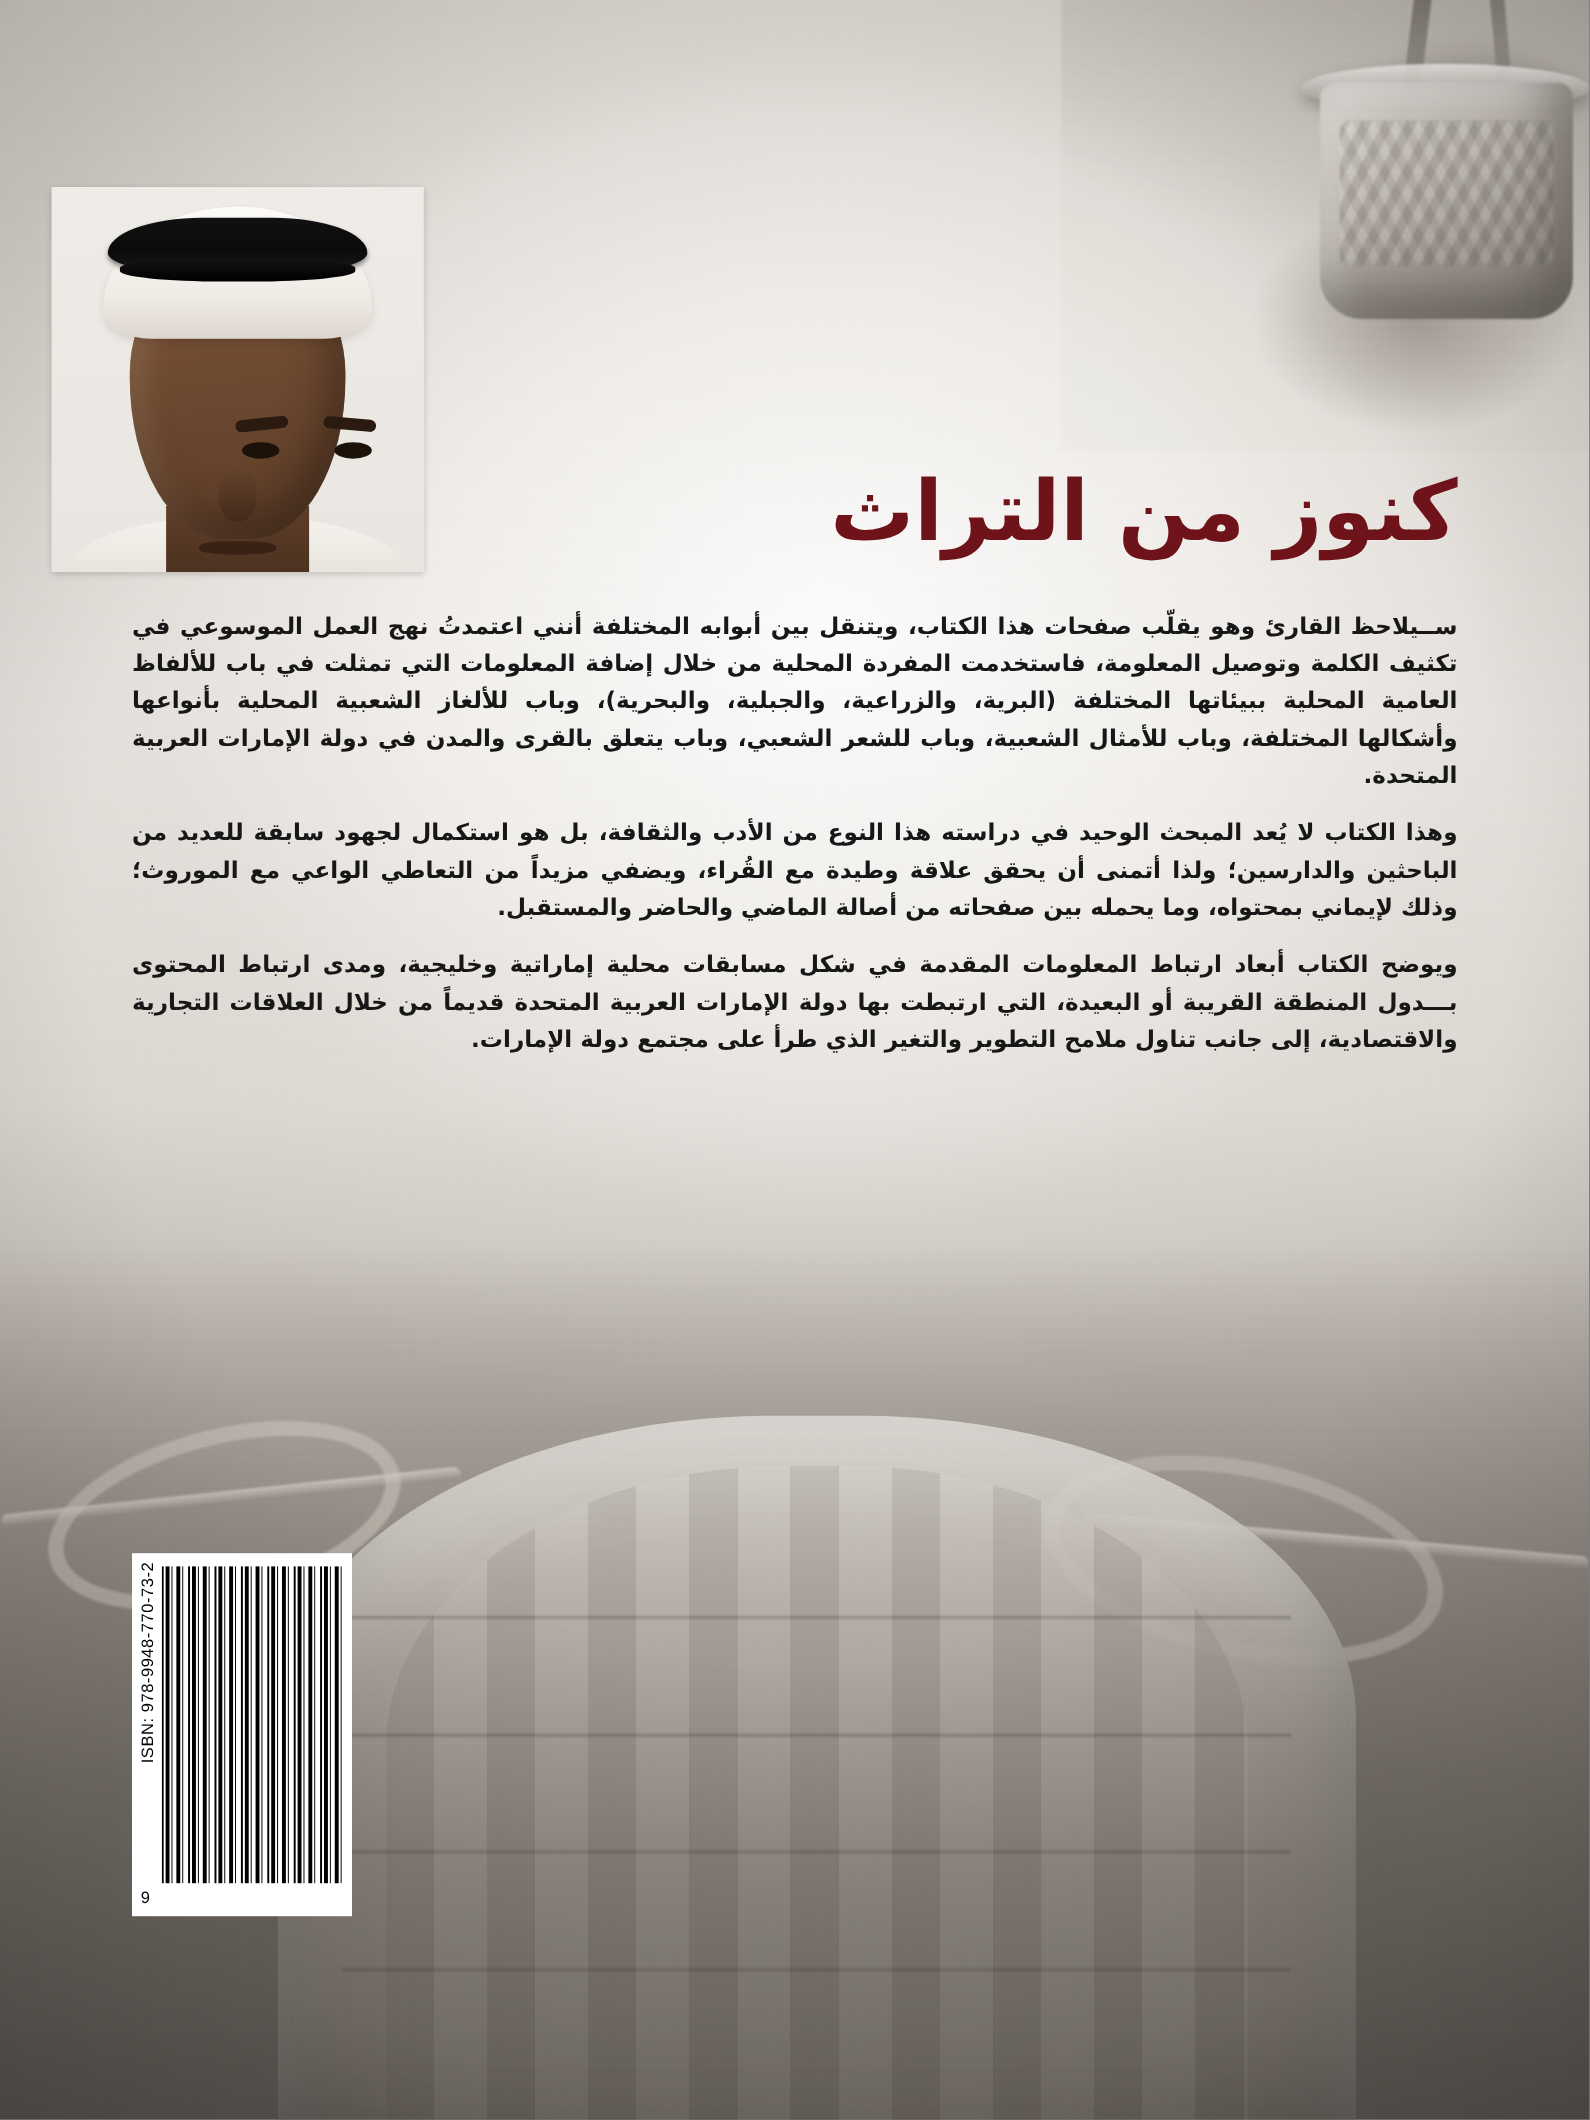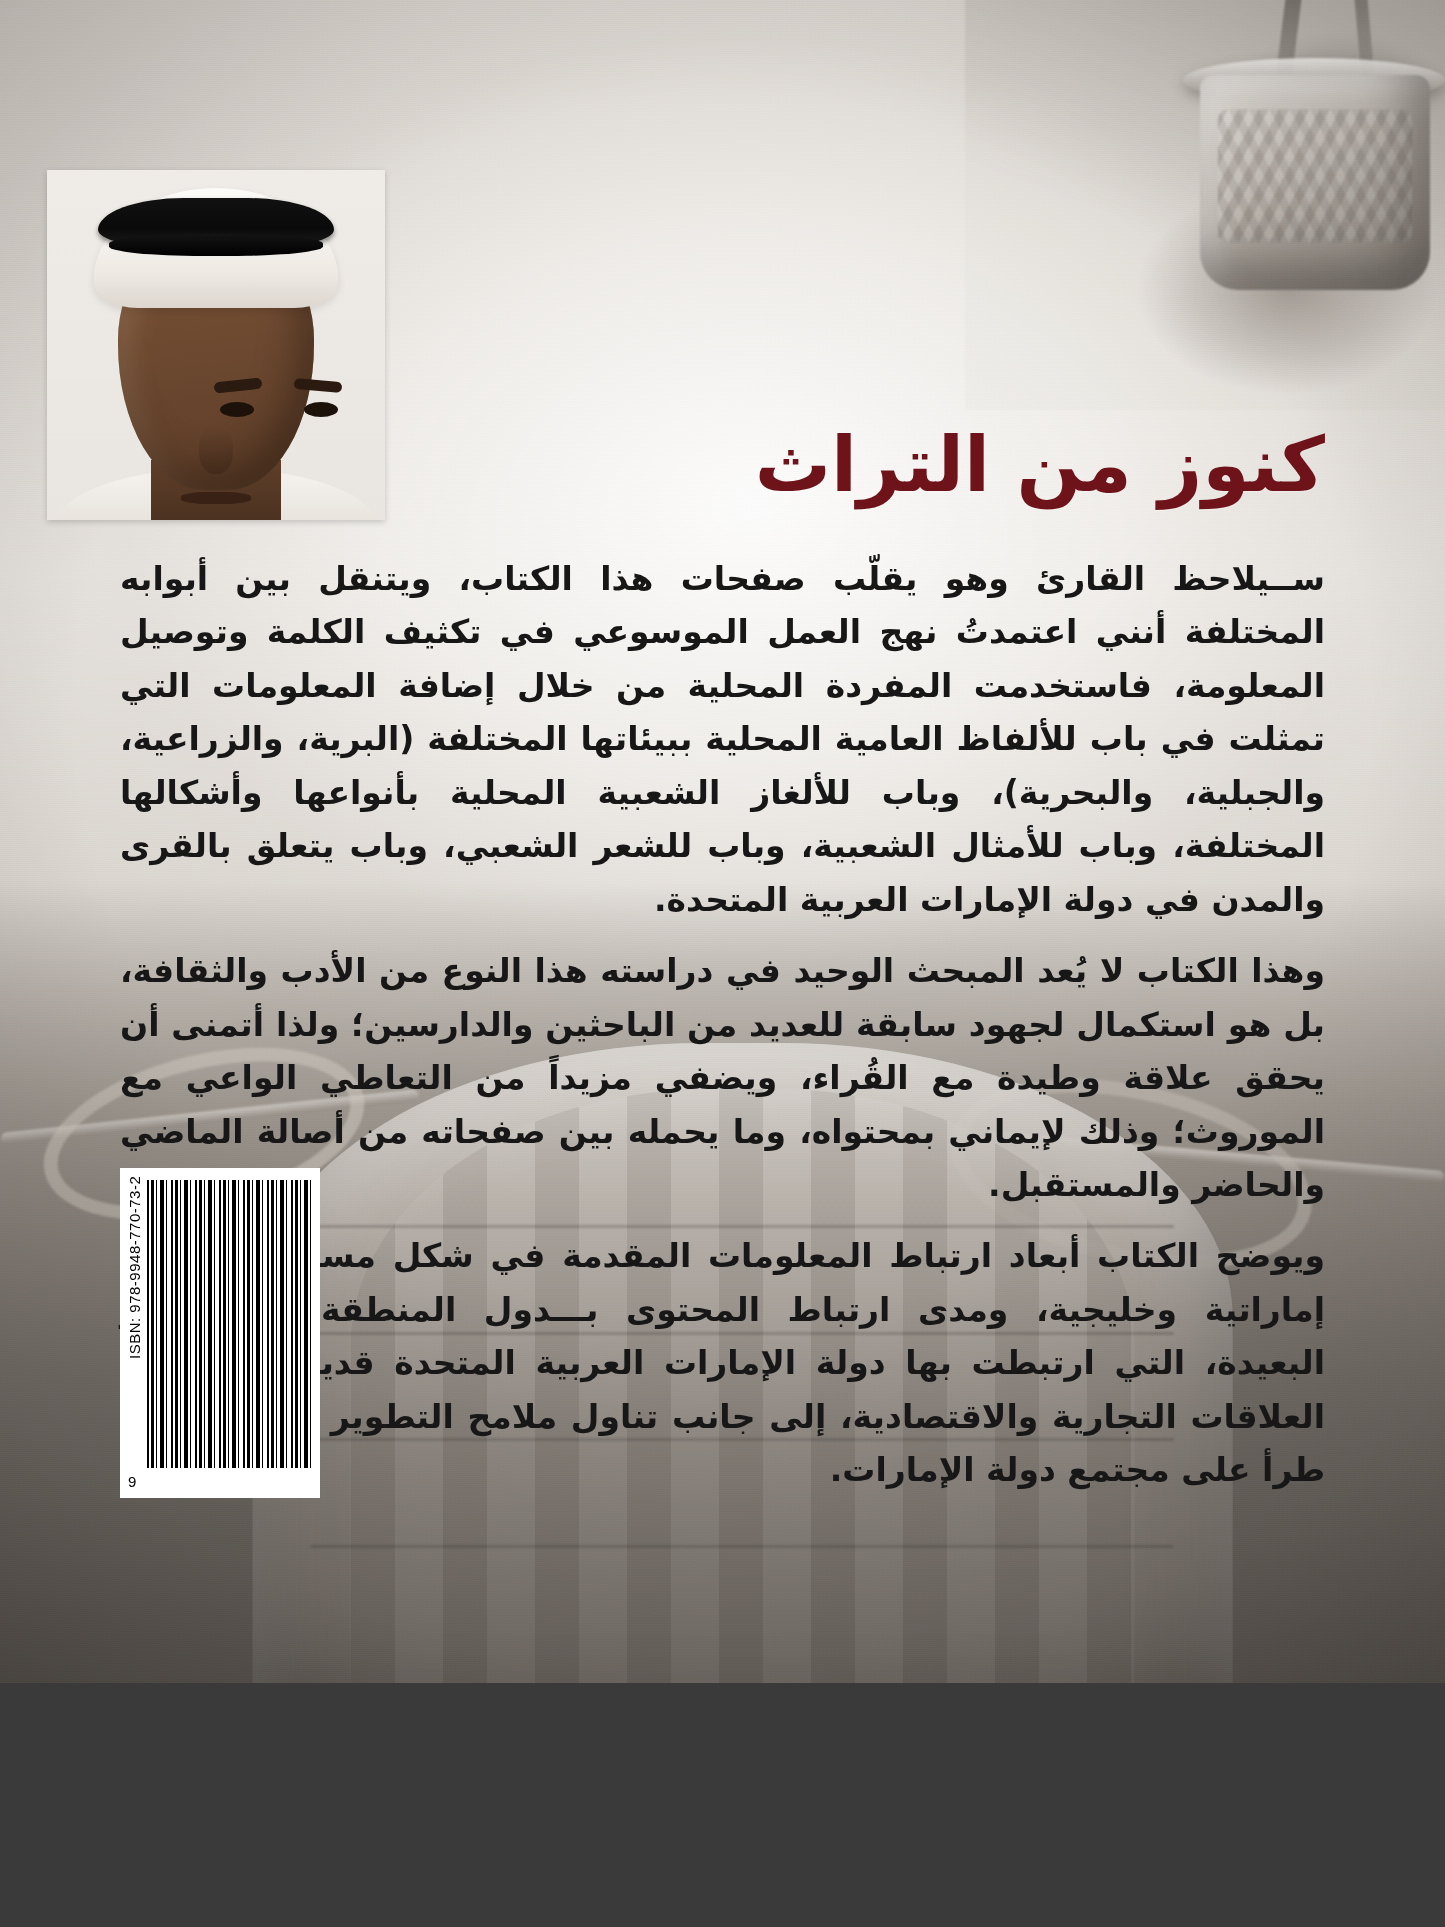--- a/index.html
+++ b/index.html
@@ -4,21 +4,21 @@
 <title>كنوز من التراث</title>
 <style>
   html, body {
     margin: 0;
     padding: 0;
     background: #3a3a3a;
   }
   .page {
     position: relative;
     width: 1445px;
-    height: 1683px;
+    height: 1927px;
     overflow: hidden;
     font-family: "DejaVu Sans", "Liberation Sans", sans-serif;
     background: #cfc9c3;
   }
 
   
   .bg-base {
     position: absolute;
     inset: 0;
     background:
@@ -266,21 +266,21 @@
 
   
   .blurb {
     position: absolute;
     top: 552px;
     right: 120px;
     left: 120px;
     text-align: justify;
     text-align-last: right;
     color: #171717;
-    font-size: 33px;
+    font-size: 21px;
     font-weight: 700;
     line-height: 1.62;
   }
   .blurb p { margin: 0 0 18px 0; }
   .blurb p:last-child { margin-bottom: 0; }
 
   .author {
     position: absolute;
     top: 1282px;
     right: 140px;

